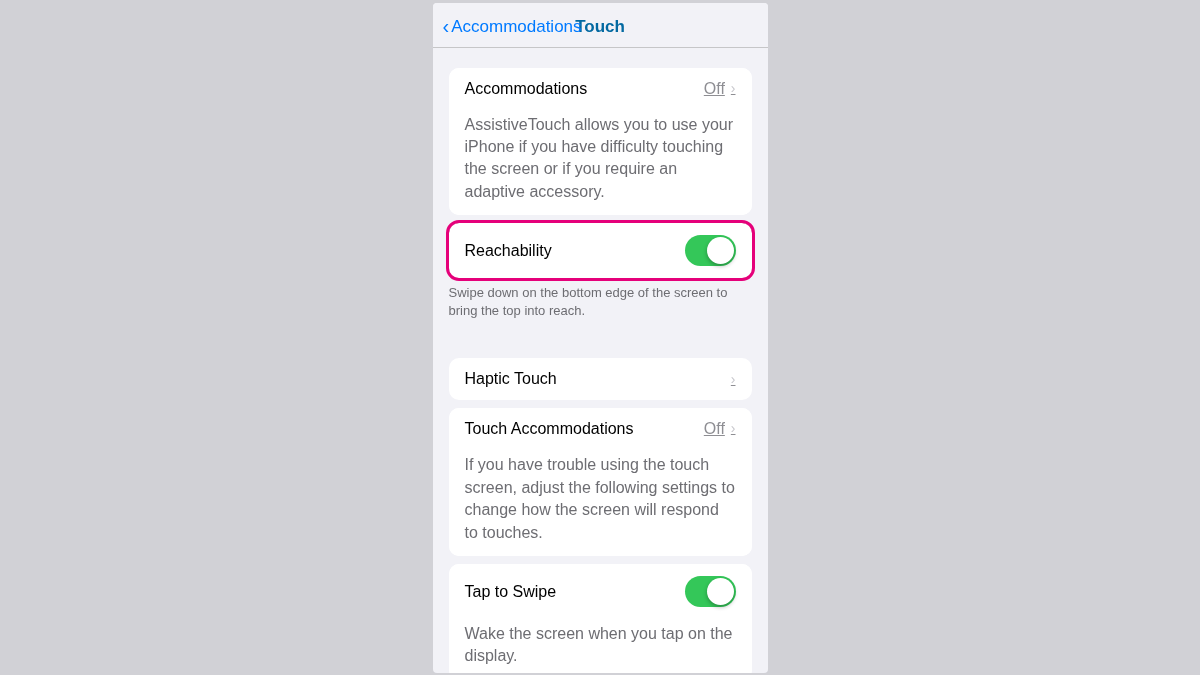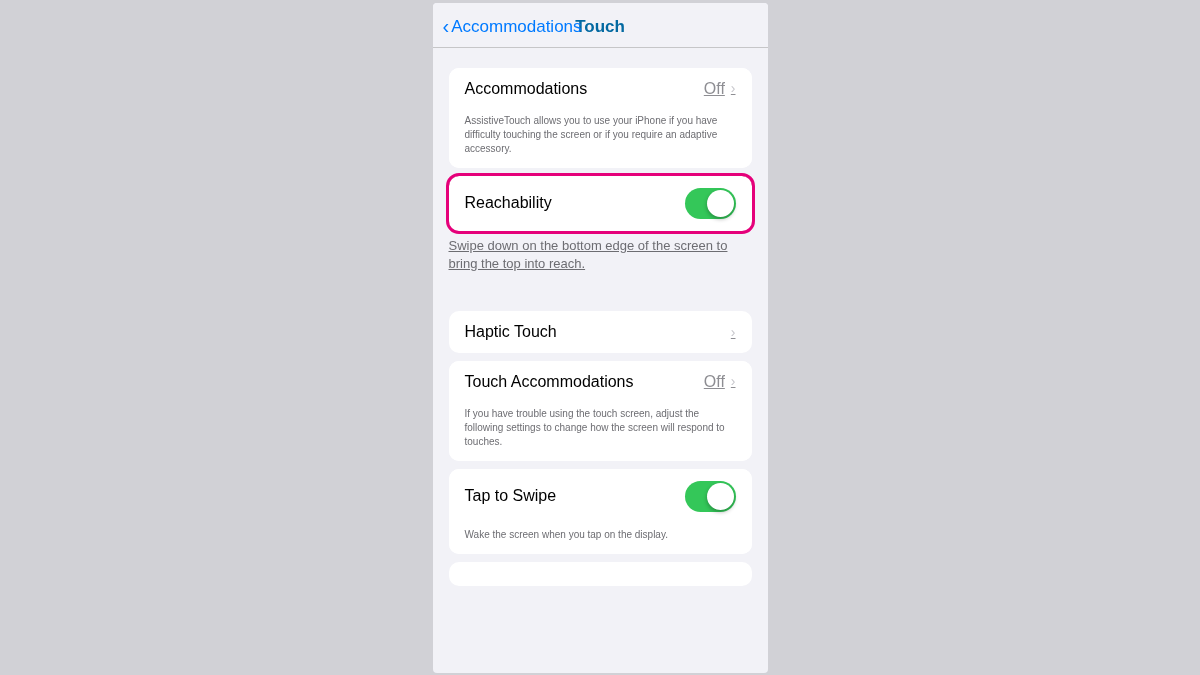--- a/index.html
+++ b/index.html
@@ -93,21 +93,21 @@
     }
 
     .chevron-right {
       color: #c7c7cc;
       font-size: 14px;
       margin-left: 2px;
     }
 
     .card-description {
       padding: 4px 16px 12px;
-      font-size: 10px;
+      font-size: 16px;
       color: #6d6d72;
       line-height: 1.4;
       background: #fff;
     }
 
     
     .toggle {
       width: 51px;
       height: 31px;
       border-radius: 16px;
@@ -149,21 +149,20 @@
     .card-highlighted .card-row {
       border-radius: 10px 10px 0 0;
     }
 
     .reachability-desc {
       padding: 6px 16px 10px;
       font-size: 13px;
       color: #6d6d72;
       line-height: 1.4;
       background: #f2f2f7;
-      text-decoration: underline;
     }
 
     .section-gap {
       height: 28px;
     }
   </style>
 </head>
 <body>
 
 <div class="phone-screen">

